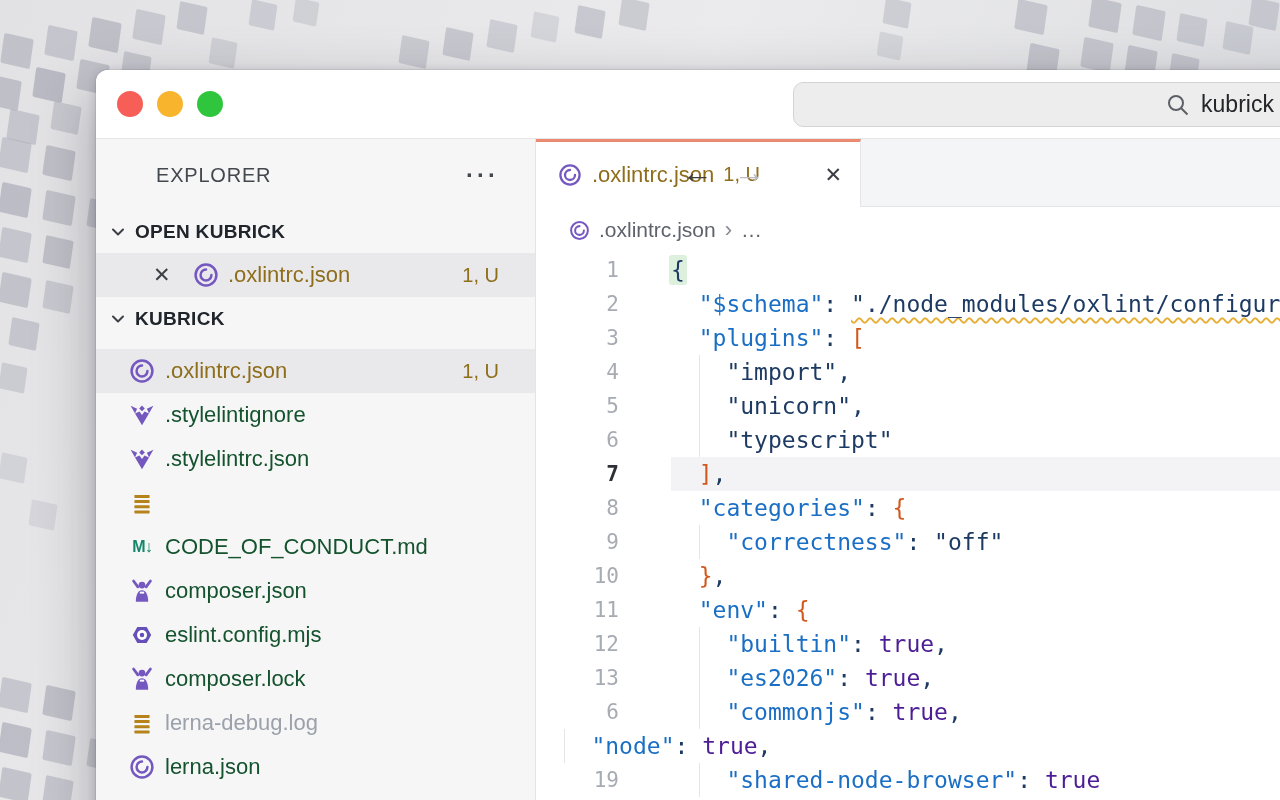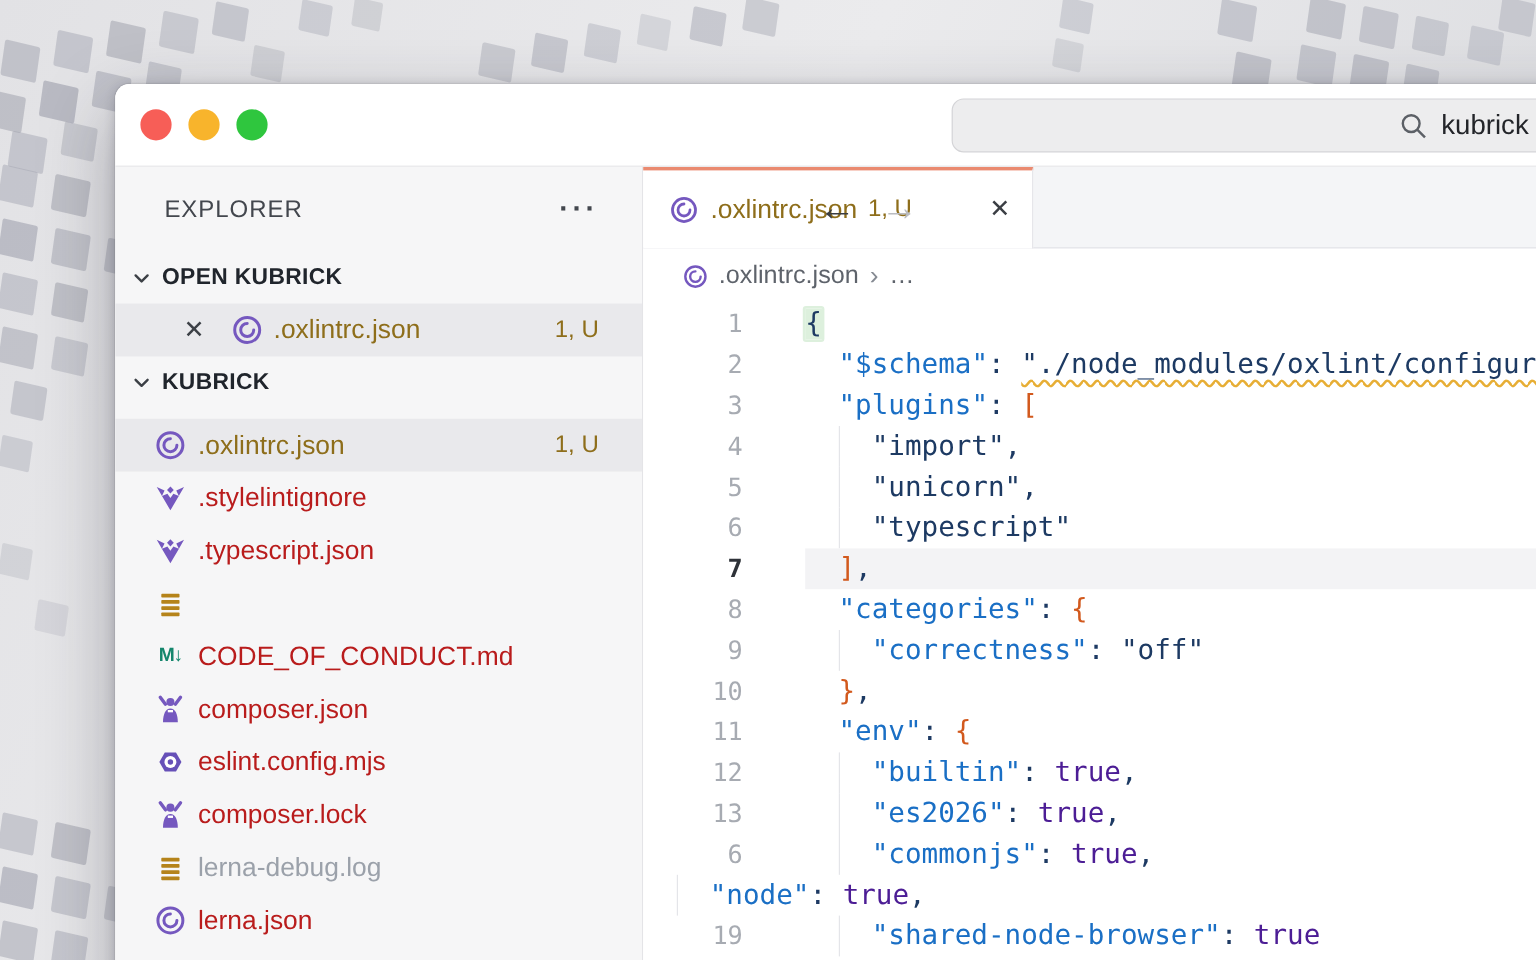--- a/index.html
+++ b/index.html
@@ -42,21 +42,21 @@
   }
   .search-field svg { width:24px; height:24px; }
 
   
   .win-body { display:flex; height:calc(100% - 70px); }
 
   
   .sidebar { width:440px; flex:0 0 440px; background:#f6f6f7; border-right:1px solid #e4e4e7; }
   .sb-title {
     height:72px; display:flex; align-items:center; justify-content:space-between;
-    padding:0 36px 0 41px; font-size:20px; letter-spacing:.8px; color:#43474e;
+    padding:0 36px 0 60px; font-size:20px; letter-spacing:.8px; color:#43474e;
   }
   .sb-actions { font-size:24px; font-weight:700; letter-spacing:3px; color:#43474e; cursor:pointer; }
   .sec-header {
     display:flex; align-items:center; gap:8px; padding-left:13px;
     font-size:19px; font-weight:700; color:#20252c; letter-spacing:.3px;
   }
   .sec-header.oe { height:42px; }
   .sec-header.ws { height:44px; }
   .chev { width:18px; height:18px; flex:0 0 18px; }
   .oe-row {
@@ -65,21 +65,21 @@
   }
   .oe-close { font-size:21px; color:#3c4046; width:26px; cursor:pointer; }
   .oe-row .ficon { margin-left:14px; }
   .oe-row .flabel { margin-left:9px; }
   .ws-spacer { height:8px; }
   .frow { height:44px; display:flex; align-items:center; padding-left:33px; }
   .frow.sel { background:#e9e9ec; }
   .ficon { width:26px; height:26px; flex:0 0 26px; display:flex; align-items:center; justify-content:center; }
   .ficon svg { width:100%; height:100%; display:block; }
   .ficon .md-glyph { font-size:16px; font-weight:800; color:#14866c; letter-spacing:-1px; white-space:nowrap; }
-  .flabel { margin-left:10px; font-size:22px; color:#b91c1c; }
+  .flabel { margin-left:10px; font-size:22px; color:#14532d; }
   .flabel.gold { color:#8e6e1b; }
   .flabel.dim  { color:#9ba1aa; }
   .badge { margin-left:auto; margin-right:36px; font-size:20px; color:#8e6e1b; }
 
   
   .editor { flex:1; display:flex; flex-direction:column; background:#fff; min-width:0; }
   .tabstrip { height:68px; background:#f4f5f7; border-bottom:1px solid #e3e4e8; display:flex; }
   .tab {
     width:325px; background:#fff; border-top:3px solid #ea8a70; border-right:1px solid #e6e6ea;
     display:flex; align-items:center; padding:0 18px 0 22px; margin-bottom:-1px; cursor:pointer;
@@ -252,21 +252,21 @@
             </span>
             <span class="flabel">.stylelintignore</span>
           </div>
           <div class="frow">
             <span class="ficon">
               <svg viewBox="0 0 24 24" fill="#7558bf">
                 <path d="M1.5 3.5l6 2.8-2 4.2 4.2-1.8L12 12l2.3-3.3 4.2 1.8-2-4.2 6-2.8-4.6 8L12 21.5 6.1 11.5z"></path>
                 <path d="M12 3.2l2.6 2.7L12 8.6 9.4 5.9z"></path>
               </svg>
             </span>
-            <span class="flabel">.typescript.json</span>
+            <span class="flabel">.stylelintrc.json</span>
           </div>
           <div class="frow">
             <span class="ficon">
               <svg viewBox="0 0 24 24" fill="#b5831a">
                 <rect x="5" y="4.5" width="14" height="2.8" rx="0.6"></rect>
                 <rect x="5" y="9.3" width="14" height="2.8" rx="0.6"></rect>
                 <rect x="5" y="14.1" width="14" height="2.8" rx="0.6"></rect>
                 <rect x="5" y="18.9" width="14" height="2.8" rx="0.6"></rect>
               </svg>
             </span>

